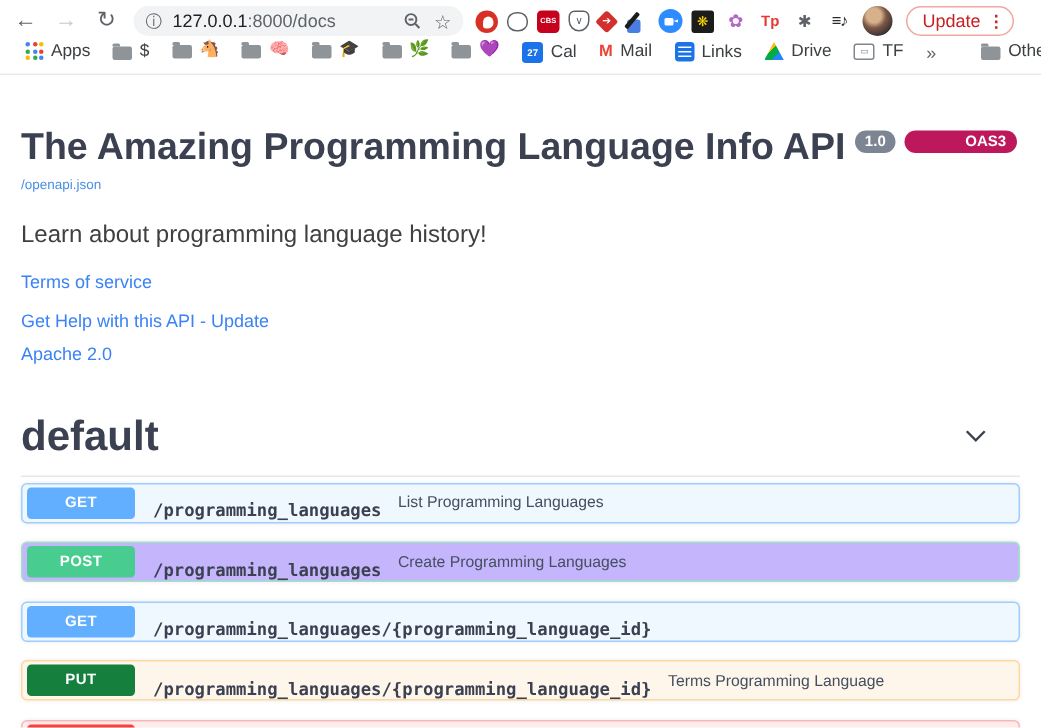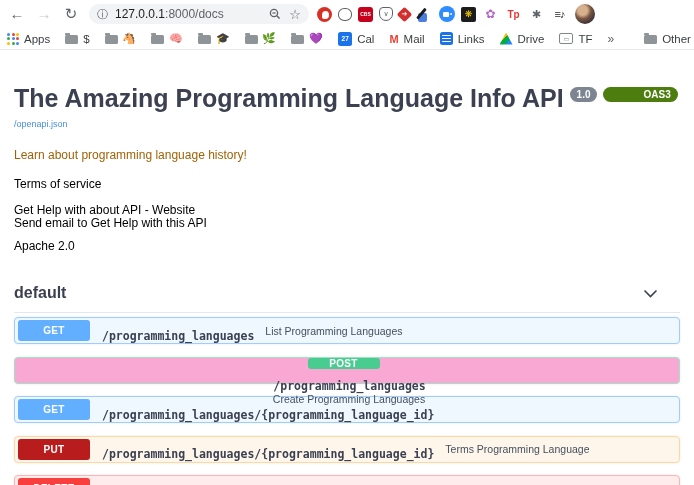--- a/index.html
+++ b/index.html
@@ -38,21 +38,21 @@
   .x-star { color:#5f6368; font-size:11px; }
   .x-playlist { color:#2b2b2b; font-size:11px; letter-spacing:-1px; }
 
   .avatar { width:20px; height:20px; border-radius:50%; margin-left:7px; cursor:pointer;
     background:radial-gradient(circle at 38% 32%, #d7b08c 0 26%, #7b5844 45%, #2e2b33 80%); }
   .update-pill { margin-left:9px; height:20px; border:1px solid #f0a8a1; border-radius:10px;
     display:flex; align-items:center; padding:0 5px 0 10px; cursor:pointer; }
   .update-pill .u-txt { color:#c5221f; font-size:12px; }
   .kebab { color:#c5221f; font-size:11px; margin-left:5px; font-weight:bold; }
 
-  .bookmarks { height:22px; display:flex; align-items:center; padding:0 7px; gap:15px; border-bottom:1px solid #e8eaed; }
+  .bookmarks { height:22px; display:flex; align-items:flex-start; padding:0 17px; gap:15px; border-bottom:1px solid #e8eaed; }
   .bm { display:flex; align-items:center; gap:5px; cursor:pointer; }
   .bm-label { font-size:11.5px; color:#3c4043; white-space:nowrap; }
   .ic-folder { width:13px; height:9px; background:#8f9499; border-radius:1.5px; position:relative; margin-top:2px; }
   .ic-folder::before { content:''; position:absolute; top:-2px; left:0; width:5px; height:2px; background:#8f9499; border-radius:1px 1px 0 0; }
   .ic-apps { width:12px; height:12px; display:grid; grid-template-columns:repeat(3,1fr); gap:1.5px; }
   .ic-apps i { width:3px; height:3px; border-radius:50%; }
   .ic-cal { width:14px; height:14px; background:#1a73e8; border-radius:2.5px; color:#fff; font-size:6.5px; font-weight:bold; display:flex; align-items:center; justify-content:center; font-style:normal; }
   .ic-gmail { color:#ea4335; font-weight:700; font-size:11px; }
   .ic-links { width:13px; height:13px; background:#1a73e8; border-radius:2.5px; display:flex; flex-direction:column; justify-content:center; gap:1.5px; padding:0 2px; }
   .ic-links i { height:1.5px; background:#fff; border-radius:1px; }
@@ -62,29 +62,29 @@
   .bm-emoji { font-size:11px; line-height:1; }
   .bm-overflow { color:#5f6368; font-size:12px; cursor:pointer; }
   .bm-divider { width:1px; height:14px; background:#dadce0; }
 
   
   .page { padding:0 14px; color:#3b4151; }
   .api-title { margin-top:33px; font-size:25px; font-weight:700; color:#3b4151; line-height:30px; }
   .badge { display:inline-block; font-size:10px; font-weight:700; color:#fff; border-radius:15px;
     padding:2px 7px; vertical-align:9px; margin-left:6px; line-height:1.1;text-align:right; }
   .spec-link { display:inline-block; margin-top:2px; font-size:9px; color:#4990e2; text-decoration:none; cursor:pointer; }
-  .api-desc { margin-top:17px; font-size:12px; color:#a16207; }
-  .info-links a { display:block; font-size:12px; color:#000000; text-decoration:none; cursor:pointer; line-height:13.5px; }
+  .api-desc { margin-top:17px; font-size:16px; color:#404040; }
+  .info-links a { display:block; font-size:12px; color:#3b82f6; text-decoration:none; cursor:pointer; line-height:13.5px; }
   .lk-terms { margin-top:16px; }
   .lk-website { margin-top:12px; }
   .lk-license { margin-top:9px; }
 
   .section-head { margin-top:31px; display:flex; align-items:center; justify-content:space-between;
     padding-bottom:10px; border-bottom:1px solid #e1e9ef; cursor:pointer; }
-  .section-title { font-size:16px; font-weight:700; color:#3b4151; }
+  .section-title { font-size:28px; font-weight:700; color:#3b4151; }
   .sec-chevron { margin-right:22px; }
 
   .opblocks { margin-top:4px; }
   .opblock { display:flex; align-items:center; height:27px; border:1px solid; border-radius:4px;
     margin-bottom:12.5px; padding:0 10px 0 3px; cursor:pointer; box-shadow:0 0 3px rgba(0,0,0,.08);text-align:right; }
   .op-badge { min-width:72px; height:21px; border-radius:3px; color:#fff; font-weight:700; font-size:10px;
     display:flex; align-items:center; justify-content:center; letter-spacing:.3px; }
   .op-path { margin-left:12px; font-family:"DejaVu Sans Mono", monospace; font-weight:700; font-size:11.5px; color:#3b4151; white-space:nowrap;margin-top:10px; }
   .op-summary { margin-left:11px; font-size:10.5px; color:#44505f; white-space:nowrap; }
 </style>
@@ -119,20 +119,24 @@
       <span class="ext x-zoomcam"></span>
       <span class="ext x-pinwheel">❋</span>
       <span class="ext x-flower">✿</span>
       <span class="ext x-tp">Tp</span>
       <span class="ext x-star">✱</span>
       <span class="ext x-playlist">≡♪</span>
     </div>
 
   <div class="avatar"></div>
 
+  <div class="update-pill">
+    <span class="u-txt">Update</span>
+    <span class="kebab">⋮</span>
+  </div>
 </div>
 
 <div class="bookmarks" id="bookmarks-bar">
     <div class="bm">
       <span class="ic-apps">
         <i style="background: rgb(66, 133, 244);"></i>
         <i style="background: rgb(234, 67, 53);"></i>
         <i style="background: rgb(251, 188, 4);"></i>
         <i style="background: rgb(52, 168, 83);"></i>
         <i style="background: rgb(66, 133, 244);"></i>
@@ -194,59 +198,58 @@
     <span class="bm-overflow">»</span>
     <span class="bm-divider"></span>
     <div class="bm">
       <span class="ic-folder"></span>
       <span class="bm-label">Other Bookmarks</span>
     </div>
   </div>
 
 <div class="page">
 
-  <h1 class="api-title"><span>The Amazing Programming Language Info API</span><span class="badge" id="badge-version" style="background: rgb(125, 132, 146);">1.0</span><span class="badge" id="badge-oas" style="background: #4d7c0f; padding-left: 40px;">OAS3</span></h1>
+  <h1 class="api-title"><span>The Amazing Programming Language Info API</span><span class="badge" id="badge-version" style="background: rgb(125, 132, 146);">1.0</span><span class="badge" id="badge-oas" style="background: #be185d; padding-left: 40px;">OAS3</span></h1>
 
   <a class="spec-link">/openapi.json</a>
 
   <p class="api-desc">Learn about programming language history!</p>
 
   <div class="info-links" id="info-links">
       <a class="lk-terms">Terms of service</a>
-      <a class="lk-website">Get Help with about API - Website</a>
-      <a class="lk-email">Send email to Get Help with this API</a>
+      <a class="lk-website">Get Help with this API - Update</a>
       <a class="lk-license">Apache 2.0</a>
     </div>
 
   <div class="section-head">
     <span class="section-title">default</span>
     <span class="sec-chevron">
       <svg width="15" height="9" viewBox="0 0 15 9">
           <polyline points="1.5,1.5 7.5,7.5 13.5,1.5" fill="none" stroke="#3b4151" stroke-width="1.6"></polyline>
         </svg>
     </span>
   </div>
 
   <div class="opblocks" id="operations">
       <div class="opblock" style="background: rgb(239, 247, 255); border-color: rgb(159, 205, 255);">
         <span class="op-badge" style="background: rgb(97, 175, 254);">GET</span>
         <span class="op-path">/programming_languages</span>
         <span class="op-summary">List Programming Languages</span>
       </div>
-      <div class="opblock" style="background: #f9a8d4; border-color: rgb(161, 226, 198); flex-direction: column;">
+      <div class="opblock" style="background: #c4b5fd; border-color: rgb(161, 226, 198);">
         <span class="op-badge" style="background: rgb(73, 204, 144);">POST</span>
         <span class="op-path">/programming_languages</span>
         <span class="op-summary">Create Programming Languages</span>
       </div>
       <div class="opblock" style="background: rgb(239, 247, 255); border-color: rgb(159, 205, 255);">
         <span class="op-badge" style="background: rgb(97, 175, 254);">GET</span>
         <span class="op-path">/programming_languages/{programming_language_id}</span>
       </div>
       <div class="opblock" style="background: rgb(255, 246, 235); border-color: rgb(253, 217, 162);">
-        <span class="op-badge" style="background: #b91c1c;">PUT</span>
+        <span class="op-badge" style="background: #15803d;">PUT</span>
         <span class="op-path">/programming_languages/{programming_language_id}</span>
         <span class="op-summary">Terms Programming Language</span>
       </div>
       <div class="opblock" style="background: rgb(254, 236, 236); border-color: rgb(251, 181, 181);">
         <span class="op-badge" style="background: rgb(249, 62, 62);">DELETE</span>
       </div>
     </div>
 </div>
 
 </body></html>

